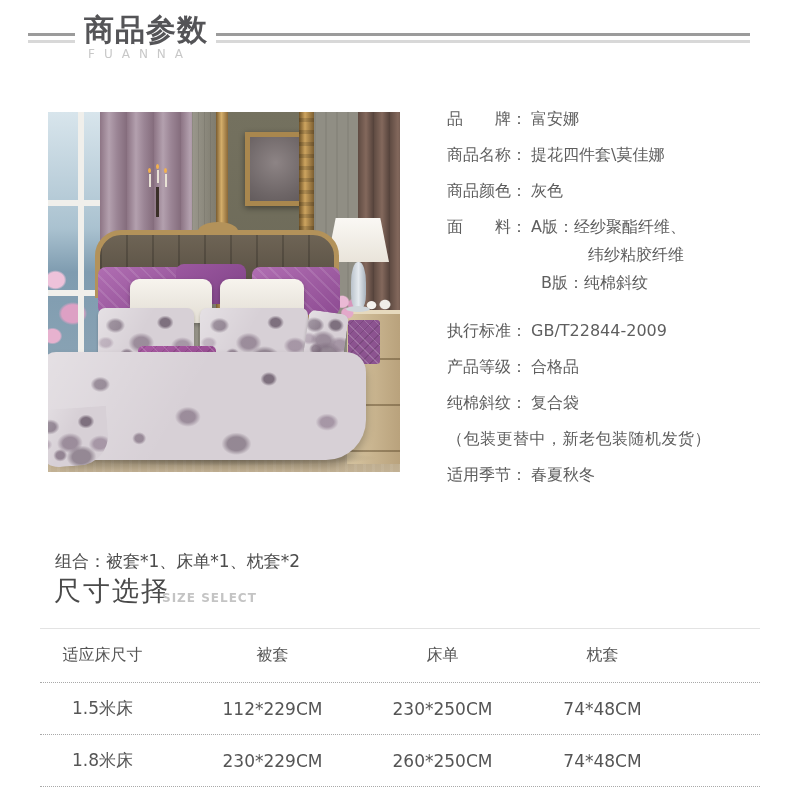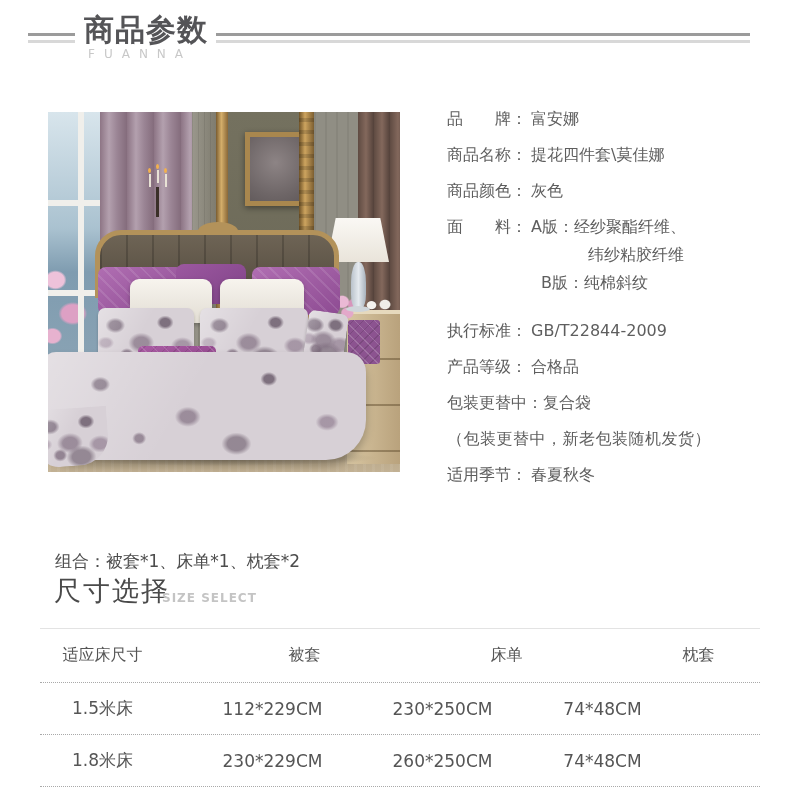--- a/index.html
+++ b/index.html
@@ -26,21 +26,21 @@
   .fab-indent3{padding-left:10px;}
   .spec-note{margin-bottom:15px;letter-spacing:.5px;}
   
   .combo{position:absolute;left:55px;top:550px;font-size:17px;color:#4c4c4c;}
   .size-title{position:absolute;left:54px;top:573px;font-size:27px;color:#4a4a4a;letter-spacing:2px;}
   .size-sub{position:absolute;left:162px;top:591px;font-size:12px;color:#c4c4c4;letter-spacing:1px;font-weight:bold;}
   
   .size-table{position:absolute;left:40px;top:628px;width:720px;border-top:1px solid #e3e3e3;}
   .t-row{display:grid;grid-template-columns:125px 215px 125px 195px 1fr;align-items:center;
          border-bottom:1px dotted #a9a9a9;}
-  .t-row.head{height:53px;font-size:16px;color:#555;gap:32px;}
+  .t-row.head{height:53px;font-size:16px;color:#555;}
   .t-row.data{height:51px;font-size:17px;color:#555;}
   .t-cell{text-align:center;}
   
   .photo{position:absolute;left:48px;top:112px;width:352px;height:360px;overflow:hidden;
          background:linear-gradient(180deg,#74715f 0%,#6a6756 70%,#6f6c5c 100%);}
   .photo *{position:absolute;}
   .window{left:0;top:0;width:72px;height:258px;
           background:linear-gradient(180deg,#d8e5ec 0%,#aac2d0 45%,#7f9cb0 62%,#8aa3b4 100%);}
   .pane-v{left:30px;top:0;width:6px;height:258px;background:#f0efeb;}
   .pane-v2{left:66px;top:0;width:6px;height:258px;background:#f0efeb;}
@@ -202,21 +202,21 @@
     <div class="spec-row">
       <span class="spec-label">面　　料：</span><span class="spec-value-block"><span class="fab-line">A版：经纱聚酯纤维、</span><span class="fab-line fab-indent2">纬纱粘胶纤维</span><span class="fab-line fab-indent3">B版：纯棉斜纹</span></span>
     </div>
     <div class="spec-row">
       <span class="spec-label">执行标准：</span><span>GB/T22844-2009</span>
     </div>
     <div class="spec-row">
       <span class="spec-label">产品等级：</span><span>合格品</span>
     </div>
     <div class="spec-row">
-      <span class="spec-label">包装更替中：</span><span>复合袋</span>
+      <span class="spec-label">纯棉斜纹：</span><span>复合袋</span>
     </div>
     <div class="spec-note">（包装更替中，新老包装随机发货）</div>
     <div class="spec-row">
       <span class="spec-label">适用季节：</span><span>春夏秋冬</span>
     </div>
   </div>
 
   <div class="combo">组合：被套*1、床单*1、枕套*2</div>
   <div class="size-title">尺寸选择</div>
   <div class="size-sub">SIZE SELECT</div>

